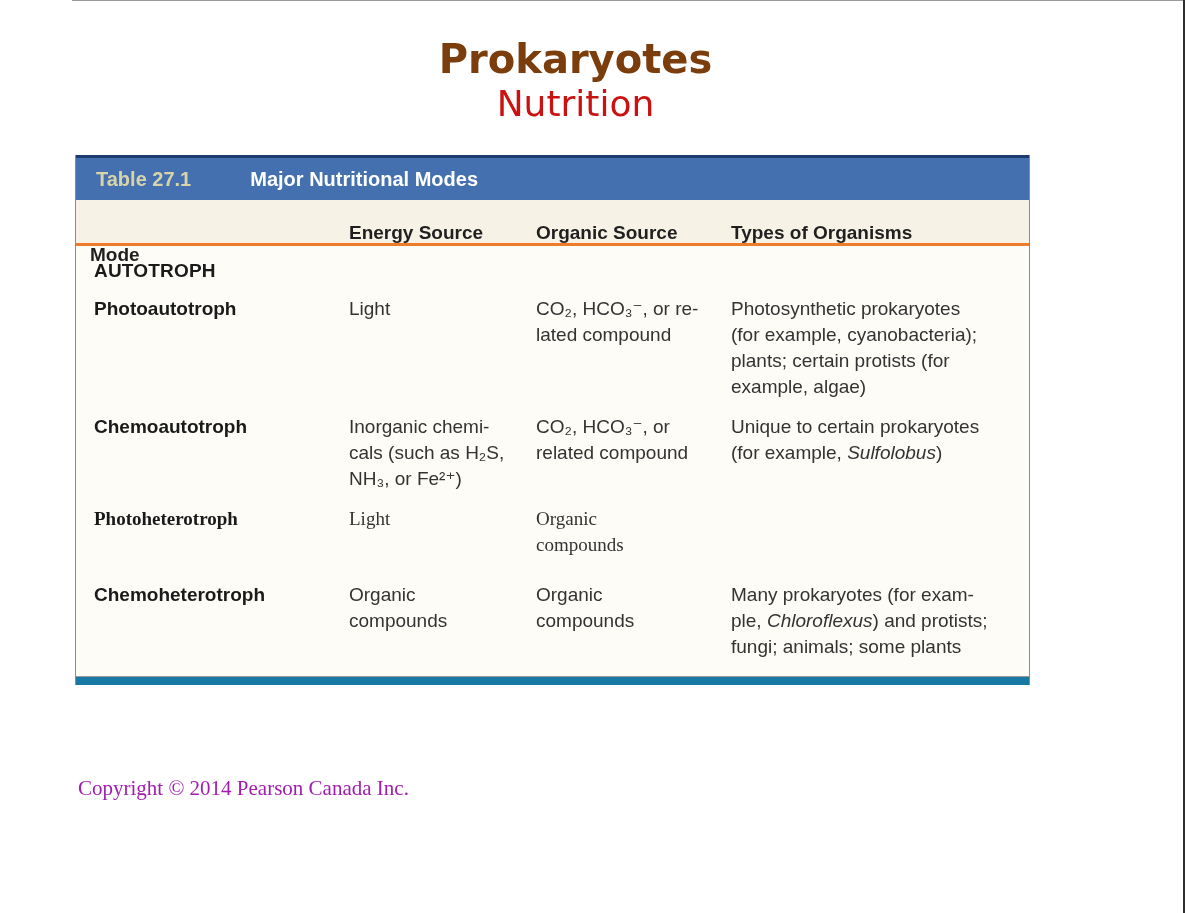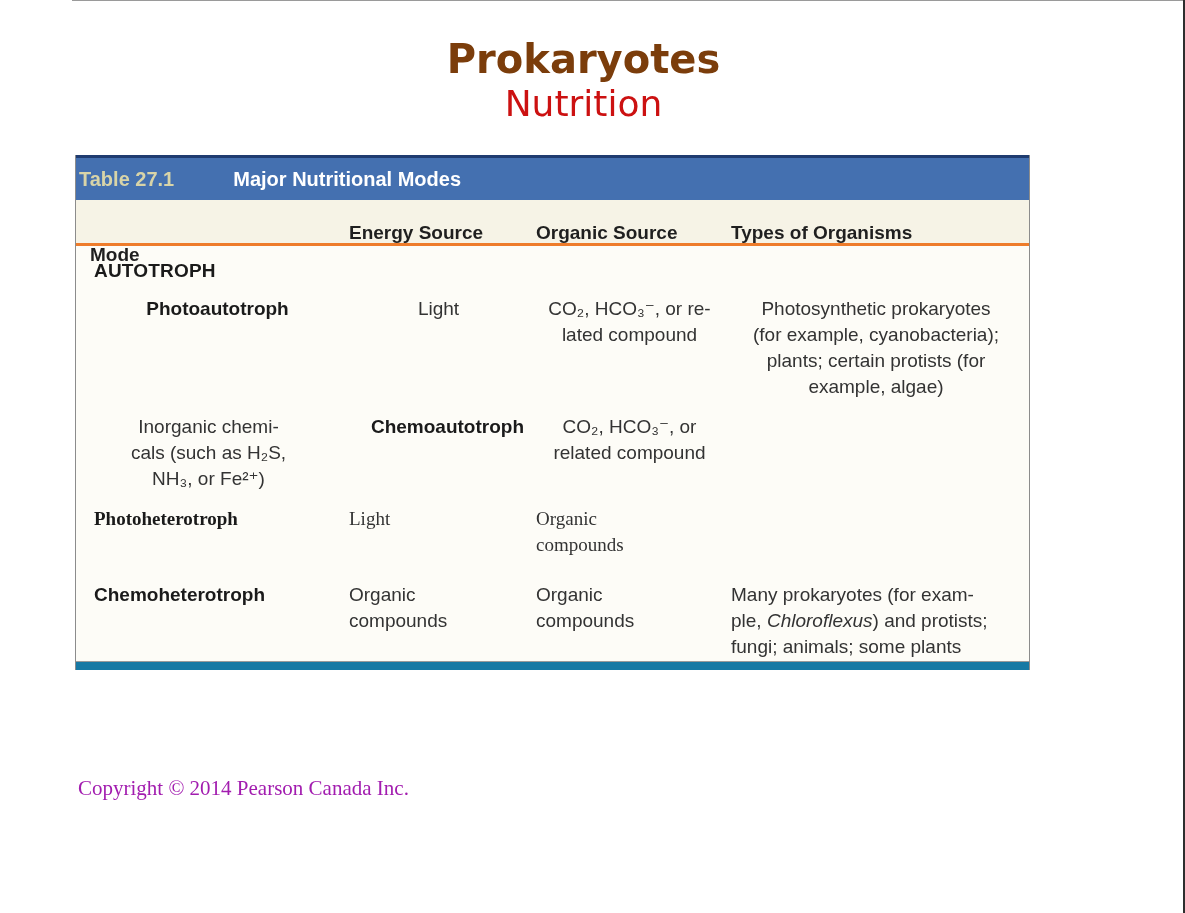--- a/index.html
+++ b/index.html
@@ -13,21 +13,21 @@
   }
   .frame-right {
     position:absolute; top:0; right:0; width:2px; height:100%;
     background:var(--frame,#2e2e2e);
   }
   .frame-top {
     position:absolute; top:0; left:72px; right:2px; height:1px;
     background:#9a9a9a;
   }
   .titles {
-    position:absolute; top:36px; left:16px; width:1105px;
+    position:absolute; top:36px; left:8px; width:1105px;
     text-align:center;
     font-family:"DejaVu Sans",sans-serif;
     padding-left:30px;
   }
   .title {
     font-size:40px; font-weight:bold; line-height:47px;
     color:var(--title-brown,#7b3d0b);
   }
   .subtitle {
     font-size:36px; font-weight:normal; line-height:42px;
@@ -37,50 +37,50 @@
   .table27 {
     position:absolute; left:75px; top:155px; width:955px;
     border-left:1px solid var(--border-gray,#8c8c8c);
     border-right:1px solid var(--border-gray,#8c8c8c);
   }
   .tbl-titlebar {
     height:45px;
     background:var(--table-blue,#4470b0);
     border-top:3px solid var(--table-blue-dark,#1f3c70);
     display:flex; align-items:center;
-    padding-left:3px;
+    padding-left:20px;
     font-size:20px; font-weight:bold;
   }
   .tbl-label { color:var(--label-cream,#d8d4a8); margin-right:26px; }
   .tbl-title { color:#ffffff;margin-left:33px; }
   .tbl-colheads {
     height:43px;
     background:var(--header-cream,#f6f3e6);
     display:grid;
     grid-template-columns:273px 187px 195px 1fr;
     align-items:center;
     font-size:19px; font-weight:bold; color:#1f1f1f;
   }
   .tbl-colheads .colhead:first-child { padding-left:14px;margin-top:44px; }
   .orange-rule { height:3px; background:var(--orange,#ee7c2b); }
   .tbl-body {
     background:var(--body-bg,#fdfcf7);
     padding-top:12px;
-    padding-bottom:1px;
+    padding-bottom:16px;
   }
   .tsection {
     font-size:19px; font-weight:bold; line-height:26px;
     color:#1a1a1a; padding-left:18px; margin-bottom:12px;
     letter-spacing:0.2px;
   }
   .trow {
     display:grid;
     grid-template-columns:273px 187px 195px 1fr;
   }
-  .mb14 { margin-bottom:14px;text-align:center; }
+  .mb14 { margin-bottom:14px; }
   .mb12 { margin-bottom:24px;font-family:Liberation Serif, serif; }
   .cell {
     white-space:pre-line;
     font-size:19px; line-height:26px;
     color:var(--text-dark,#333333);
     padding-right:8px;
   }
   .cell.mode {
     font-weight:bold; color:#1a1a1a; padding-left:18px;
   }
@@ -131,26 +131,28 @@
         <div class="cell">Light</div>
         <div class="cell">CO₂, HCO₃⁻, or re-
 lated compound</div>
         <div class="cell">Photosynthetic prokaryotes
 (for example, cyanobacteria);
 plants; certain protists (for
 example, algae)</div>
       </div>
 
       <div class="trow mb14">
+        <div class="cell mode">Chemoautotroph</div>
         <div class="cell">Inorganic chemi-
 cals (such as H₂S,
 NH₃, or Fe²⁺)</div>
-        <div class="cell mode">Chemoautotroph</div>
         <div class="cell">CO₂, HCO₃⁻, or
 related compound</div>
+        <div class="cell">Unique to certain prokaryotes
+(for example, <i>Sulfolobus</i>)</div>
       </div>
 
 
       <div class="trow mb12">
         <div class="cell mode">Photoheterotroph</div>
         <div class="cell">Light</div>
         <div class="cell">Organic
 compounds</div>
       </div>
 

